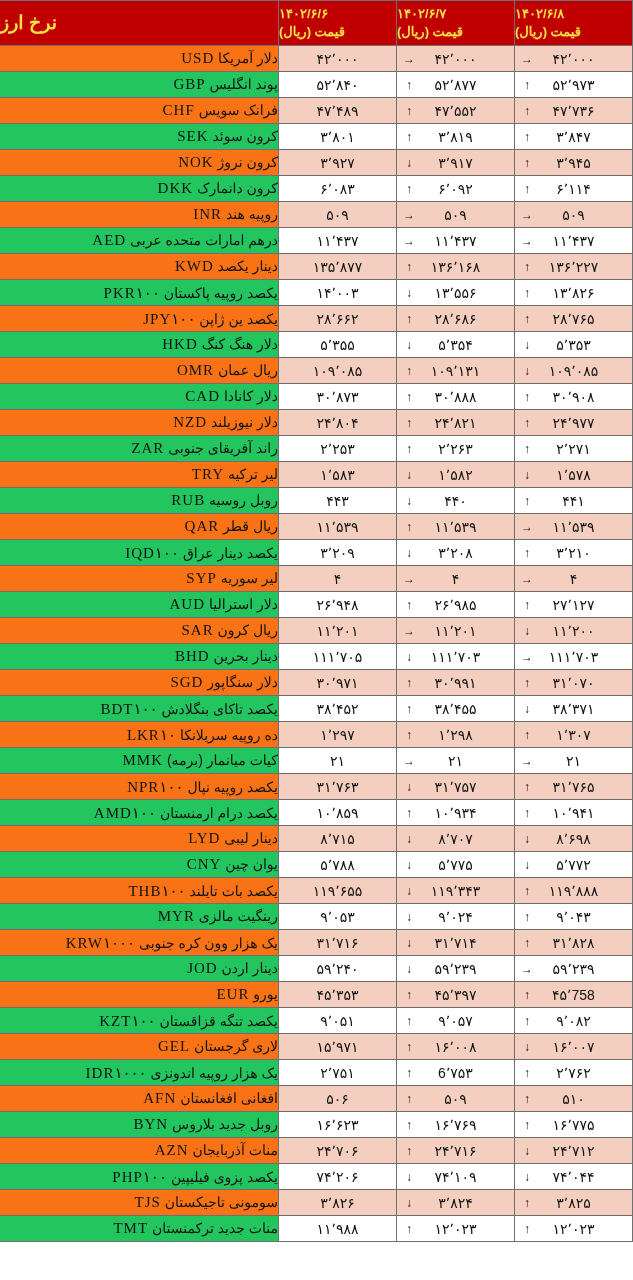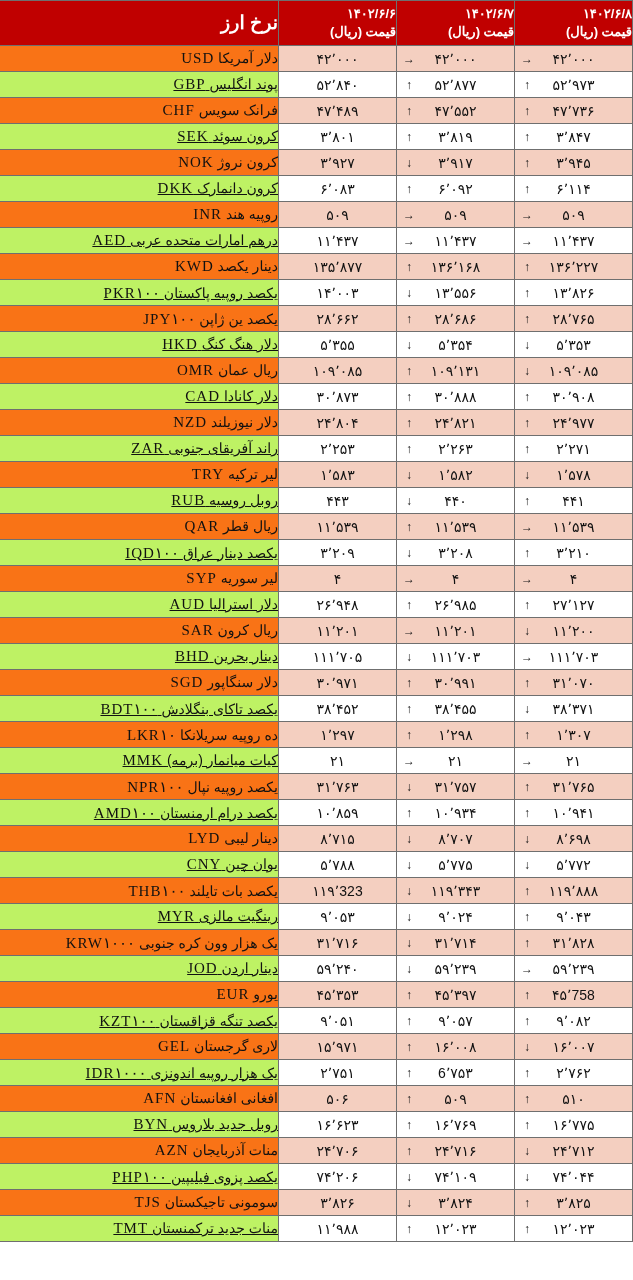--- a/index.html
+++ b/index.html
@@ -26,22 +26,22 @@
     border: 1px solid #6f6f6f;
     padding: 0;
     margin: 0;
   }
   
   col.c-price { width: 118px; }
   col.c-name  { width: 279px; }
 
   thead th {
     background: #c00000;
-    color: #ffffff;
-    text-align: right;
+    color: #fde047;
+    text-align: left;
     vertical-align: middle;
     font-size: 13px;
     line-height: 1.35;
     padding: 4px 2px;
     font-weight: bold;
     height: 44px;
     border: 1px solid #7a0000;
   }
   thead th.title {
     font-size: 19px;
@@ -87,22 +87,21 @@
   td.name {
     background: #f97316;
     text-align: right;
     vertical-align: middle;
     padding: 0 8px 0 6px;
     font-size: 14px;
     white-space: nowrap;
     direction: rtl;
   }
   tr.alt td.name {
-    background: #bef264;
-    text-decoration: underline;
+    background: #22c55e;
   }
   td.name .code {
     font-family: "Liberation Serif", serif;
     letter-spacing: 1px;
     font-size: 15px;
   }
 </style>
 </head>
 <body>
 
@@ -583,21 +582,21 @@
         <tr>
           <td class="price">
             <span class="num">۱۱۹٬۸۸۸</span>
             <span class="arrow">↑</span>
           </td>
           <td class="price">
             <span class="num">۱۱۹٬۳۴۳</span>
             <span class="arrow">↓</span>
           </td>
           <td class="price">
-            <span class="num">۱۱۹٬323</span>
+            <span class="num">۱۱۹٬۶۵۵</span>
           </td>
           <td class="name"><span>یکصد بات تایلند</span> <span class="code">THB۱۰۰</span></td>
         </tr>
         <tr class="alt">
           <td class="price">
             <span class="num">۹٬۰۴۳</span>
             <span class="arrow">↑</span>
           </td>
           <td class="price">
             <span class="num">۹٬۰۲۴</span>

